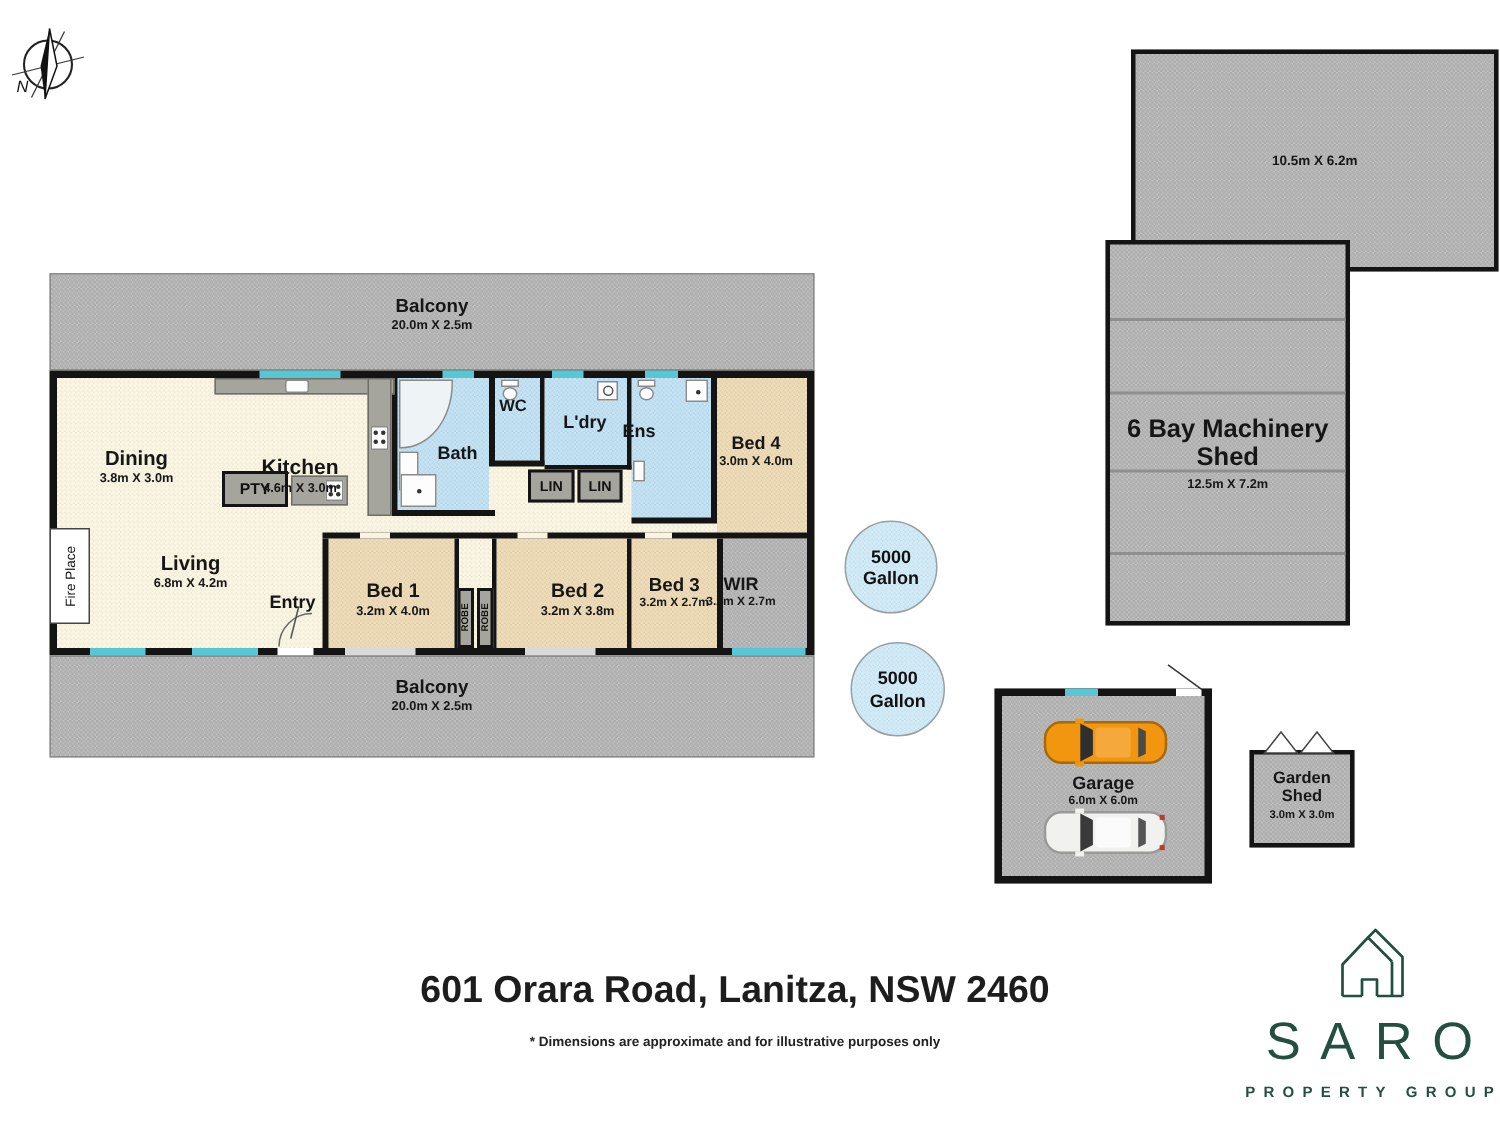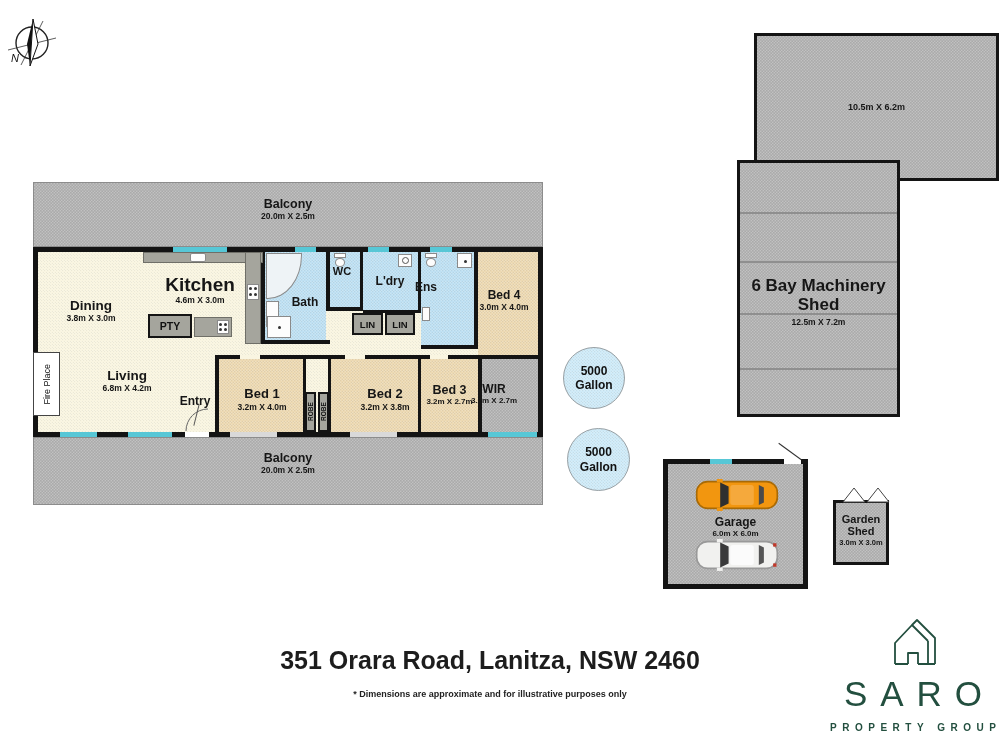--- a/index.html
+++ b/index.html
@@ -152,21 +152,21 @@
     <div class="fixture" style="left:384px; top:55px; width:8px; height:14px;"></div>
     <div class="fixture" style="left:360px; top:2px; width:14px; height:13px;">
       <span class="abs" style="left:3px; top:2px; width:7px; height:7px; border:1px solid #555; border-radius:50%;"></span>
     </div>
 
     <div class="lbl" style="left:3px; top:46px; width:100px;">
       <span class="nm" style="font-size:13.5px;">Dining</span>
       <span class="dm">3.8m X 3.0m</span>
     </div>
     <div class="lbl" style="left:102px; top:22px; width:120px;">
-      <span class="nm" style="font-size:19px;">Kitchen</span>
+      <span class="nm" style="font-size:14px;margin-top:30px;">Kitchen</span>
       <span class="dm">4.6m X 3.0m</span>
     </div>
     <div class="lbl" style="left:237px; top:44px; width:60px;">
       <span class="nm" style="font-size:12px;">Bath</span>
     </div>
     <div class="lbl" style="left:284px; top:13px; width:40px;">
       <span class="nm" style="font-size:11px;">WC</span>
     </div>
     <div class="lbl" style="left:312px; top:23px; width:80px;">
       <span class="nm" style="font-size:12px;">L'dry</span>
@@ -254,34 +254,34 @@
       <rect x="26" y="1" width="7" height="4" fill="#f1f1ef"></rect>
         <rect x="26" y="35" width="7" height="4" fill="#f1f1ef"></rect>
       <path d="M30 5 L40 10 L40 30 L30 35 Z" fill="#3a3a3a"></path>
       <rect x="42" y="8" width="28" height="24" rx="3" fill="#fbfbfb"></rect>
       <path d="M76 8 L82 11 L82 29 L76 32 Z" fill="#555"></path>
       <rect x="93" y="6" width="4" height="4" fill="#c0392b"></rect>
         <rect x="93" y="30" width="4" height="4" fill="#c0392b"></rect>
     </svg>
   </div>
 
-  <div class="blackbox tex" style="left:833px; top:500px; width:56px; height:65px;">
+  <div class="blackbox tex" style="left:833px; top:500px; width:70px; height:65px;">
     <svg class="abs" style="left:6px; top:-17px;" width="48" height="17" viewBox="0 0 48 17">
       <path d="M1 16 L12 2 L23 16 Z" fill="#fff" stroke="#444" stroke-width="1"></path>
       <path d="M25 16 L36 2 L47 16 Z" fill="#fff" stroke="#444" stroke-width="1"></path>
     </svg>
     <div class="lbl" style="left:0; right:0; top:10px;">
       <span class="nm" style="font-size:11px;">Garden</span>
       <span class="nm" style="font-size:11px;">Shed</span>
       <span class="dm" style="font-size:7.5px;">3.0m X 3.0m</span>
     </div>
   </div>
 
   <div class="abs" style="left:90px; top:646px; width:800px; text-align:center;">
-    <div style="font-size:25px; font-weight:bold; color:#1d1d1d;">351 Orara Road, Lanitza, NSW 2460</div>
+    <div style="font-size:25px; font-weight:bold; color:#1d1d1d;">601 Orara Road, Lanitza, NSW 2460</div>
     <div style="font-size:9px; font-weight:bold; color:#222; margin-top:14px;">* Dimensions are approximate and for illustrative purposes only</div>
   </div>
 
   <div class="abs brand" style="left:823px; top:616px; width:180px; text-align:center;">
     <svg width="60" height="50" viewBox="0 0 60 50" fill="none" stroke="#234f3f" stroke-width="1.8" stroke-linejoin="round">
       <path d="M12 48 V27 L29 9 L45 25"></path>
       <path d="M29 9 L34 4 L52 22 V48"></path>
       <path d="M45 25 V48"></path>
       <path d="M12 48 H25 M35 48 H52"></path>
       <path d="M25 48 V37 H35 V48"></path>

